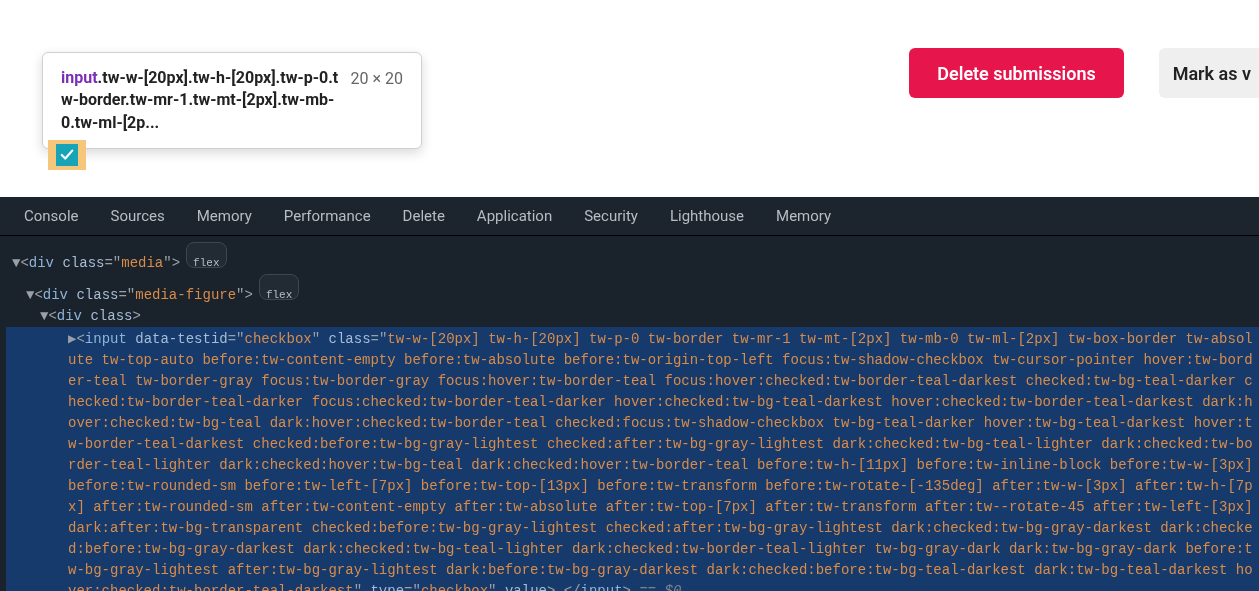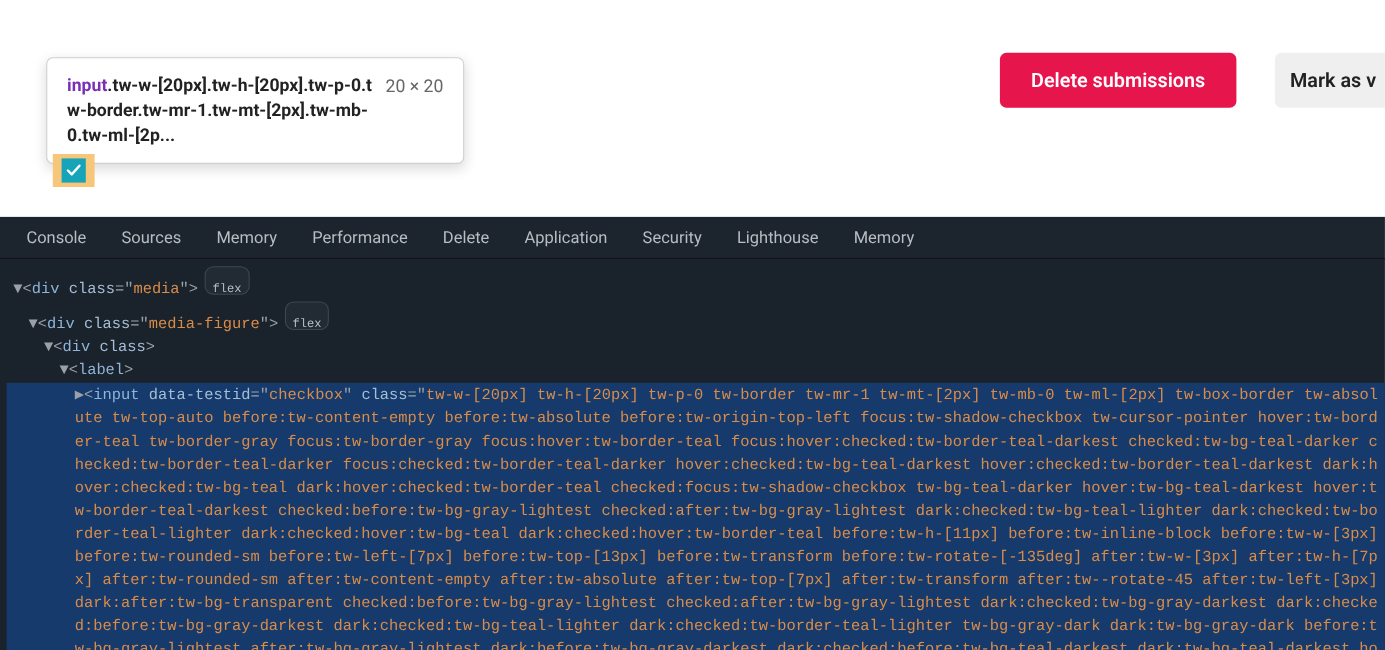--- a/index.html
+++ b/index.html
@@ -78,18 +78,17 @@
       <div class="tab">Application</div>
       <div class="tab">Security</div>
       <div class="tab">Lighthouse</div>
       <div class="tab">Memory</div>
     </div>
   <div class="dom">
 
   <div class="row ind1"><span class="tog">▼</span><span class="pun">&lt;</span><span class="tagn">div</span> <span class="attrn">class</span><span class="pun">=</span><span class="pun">"</span><span class="attrv">media</span><span class="pun">"</span><span class="pun">&gt;</span><span class="badge">flex</span></div>
       <div class="row ind2"><span class="tog">▼</span><span class="pun">&lt;</span><span class="tagn">div</span> <span class="attrn">class</span><span class="pun">=</span><span class="pun">"</span><span class="attrv">media-figure</span><span class="pun">"</span><span class="pun">&gt;</span><span class="badge">flex</span></div>
       <div class="row ind3"><span class="tog">▼</span><span class="pun">&lt;</span><span class="tagn">div</span> <span class="attrn">class</span><span class="pun">&gt;</span></div>
-      <div class="row ind4"><span class="tog">▼</span><span class="pun">&lt;</span><span class="tagn">label</span><span class="pun">&gt;</span></div>
       <div class="highlight-block">
         <div class="row"><span class="tog">▶</span><span class="hl-pun">&lt;</span><span class="hl-tag">input</span> <span class="hl-attrn">data-testid</span><span class="hl-pun">=</span><span class="hl-pun">"</span><span class="hl-attrv">checkbox</span><span class="hl-pun">"</span> <span class="hl-attrn">class</span><span class="hl-pun">=</span><span class="hl-pun">"</span><span class="hl-attrv">tw-w-[20px] tw-h-[20px] tw-p-0 tw-border tw-mr-1 tw-mt-[2px] tw-mb-0 tw-ml-[2px] tw-box-border tw-absolute tw-top-auto before:tw-content-empty before:tw-absolute before:tw-origin-top-left focus:tw-shadow-checkbox tw-cursor-pointer hover:tw-border-teal tw-border-gray focus:tw-border-gray focus:hover:tw-border-teal focus:hover:checked:tw-border-teal-darkest checked:tw-bg-teal-darker checked:tw-border-teal-darker focus:checked:tw-border-teal-darker hover:checked:tw-bg-teal-darkest hover:checked:tw-border-teal-darkest dark:hover:checked:tw-bg-teal dark:hover:checked:tw-border-teal checked:focus:tw-shadow-checkbox tw-bg-teal-darker hover:tw-bg-teal-darkest hover:tw-border-teal-darkest checked:before:tw-bg-gray-lightest checked:after:tw-bg-gray-lightest dark:checked:tw-bg-teal-lighter dark:checked:tw-border-teal-lighter dark:checked:hover:tw-bg-teal dark:checked:hover:tw-border-teal before:tw-h-[11px] before:tw-inline-block before:tw-w-[3px] before:tw-rounded-sm before:tw-left-[7px] before:tw-top-[13px] before:tw-transform before:tw-rotate-[-135deg] after:tw-w-[3px] after:tw-h-[7px] after:tw-rounded-sm after:tw-content-empty after:tw-absolute after:tw-top-[7px] after:tw-transform after:tw--rotate-45 after:tw-left-[3px] dark:after:tw-bg-transparent checked:before:tw-bg-gray-lightest checked:after:tw-bg-gray-lightest dark:checked:tw-bg-gray-darkest dark:checked:before:tw-bg-gray-darkest dark:checked:tw-bg-teal-lighter dark:checked:tw-border-teal-lighter tw-bg-gray-dark dark:tw-bg-gray-dark before:tw-bg-gray-lightest after:tw-bg-gray-lightest dark:before:tw-bg-gray-darkest dark:checked:before:tw-bg-teal-darkest dark:tw-bg-teal-darkest hover:checked:tw-border-teal-darkest</span><span class="hl-pun">"</span> <span class="hl-attrn">type</span><span class="hl-pun">=</span><span class="hl-pun">"</span><span class="hl-attrv">checkbox</span><span class="hl-pun">"</span> <span class="hl-attrn">value</span><span class="hl-pun">&gt;</span><span class="hl-pun">…&lt;/</span><span class="hl-tag">input</span><span class="hl-pun">&gt;</span> <span class="hl-dim">== $0</span></div>
       </div>
     </div>
 </div>
 
 </body></html>

